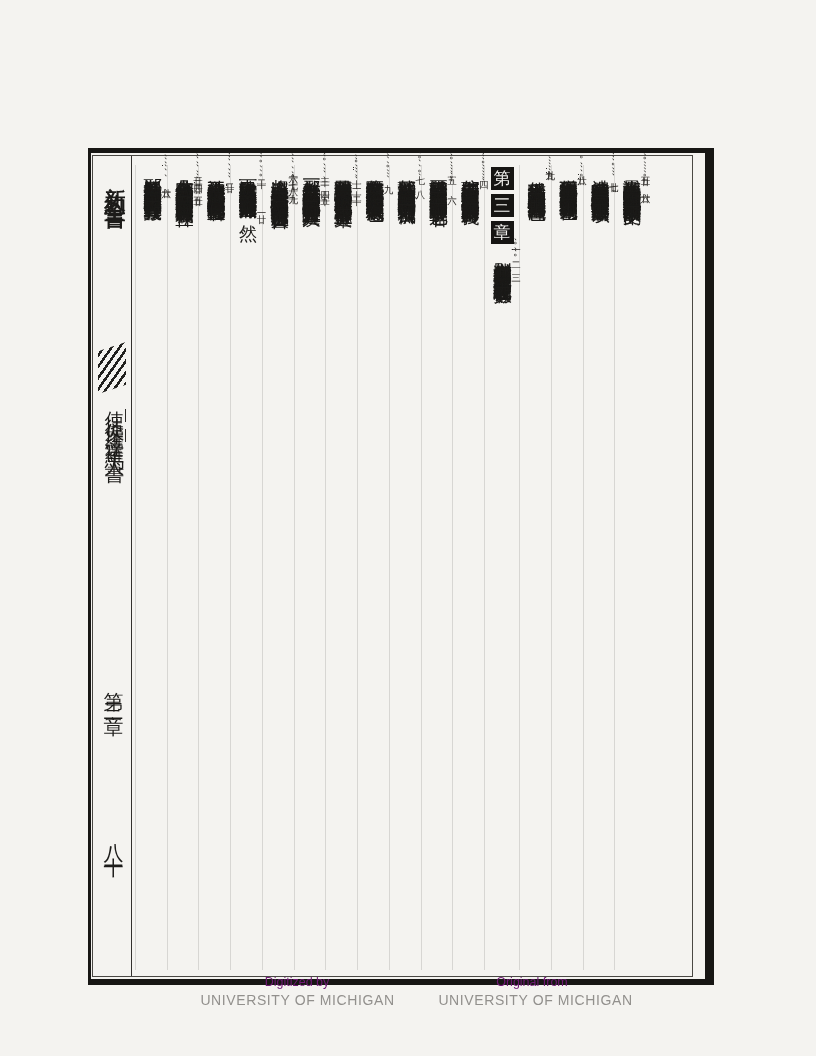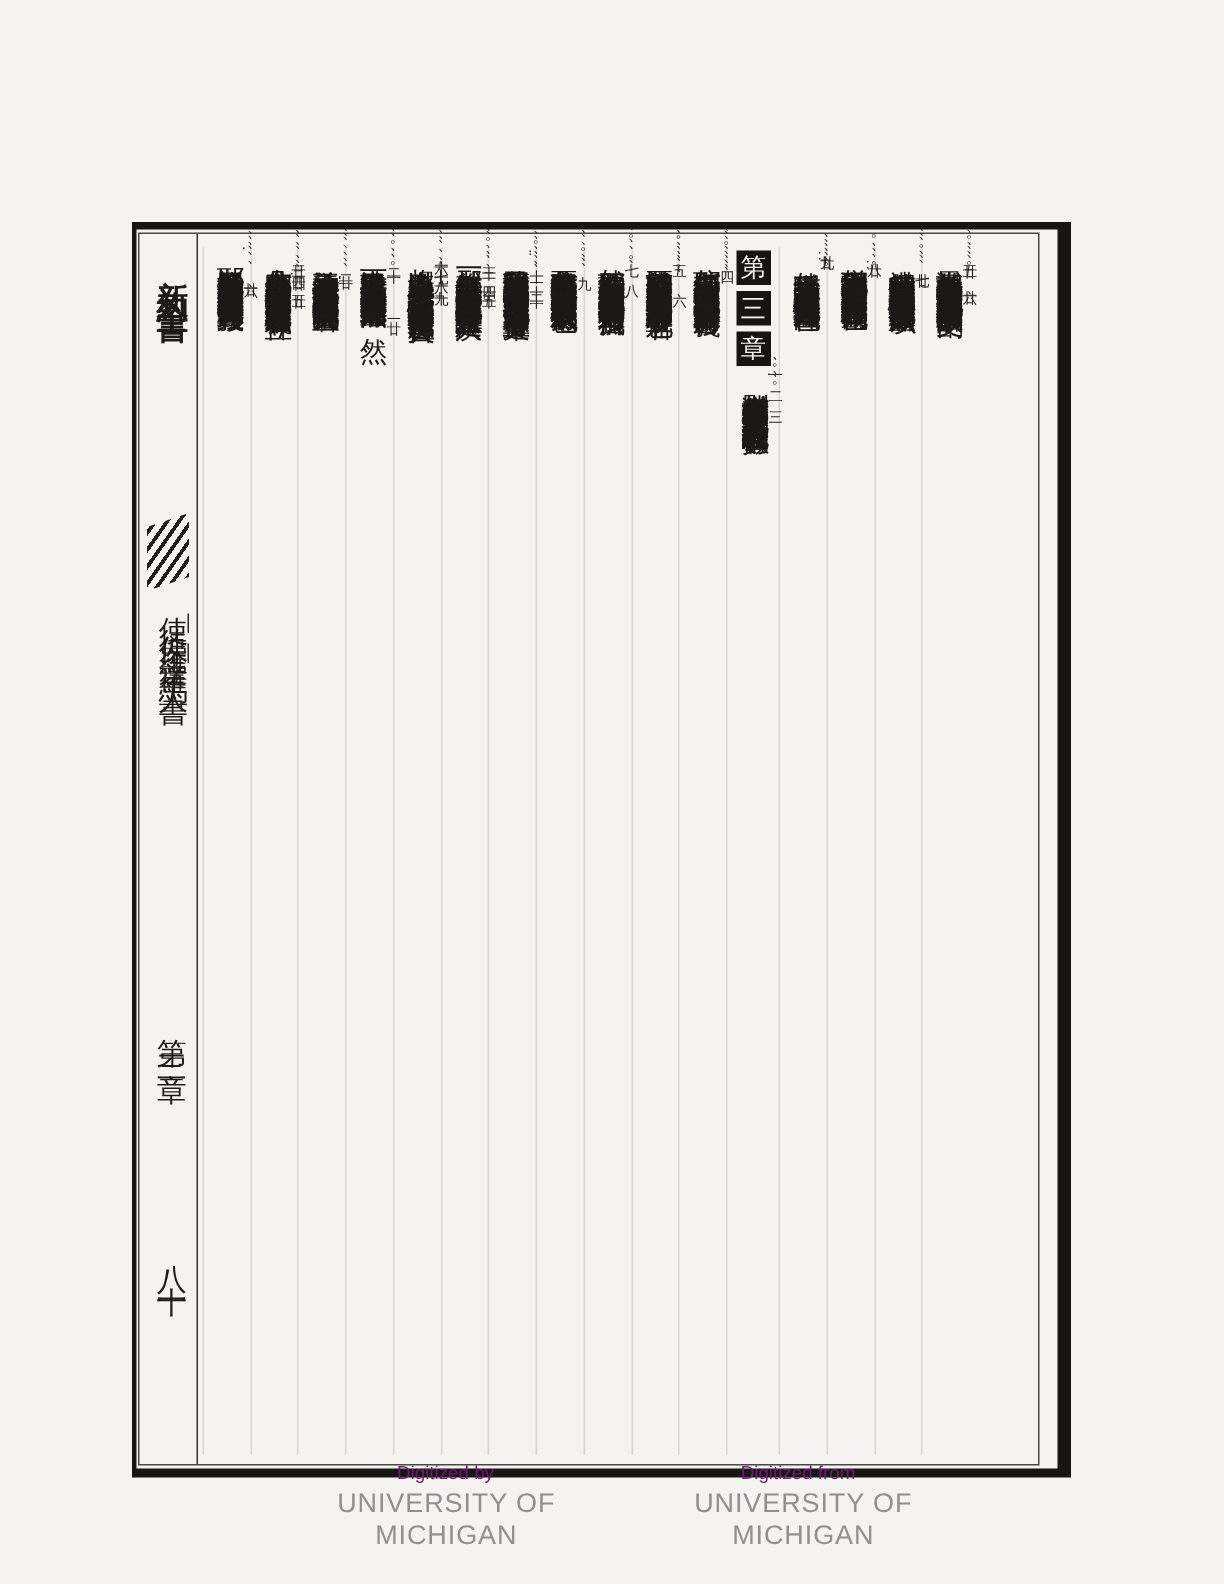--- a/index.html
+++ b/index.html
@@ -82,21 +82,21 @@
     background:#161513; color:#f2f1ee;
     font-size:17px; margin:2px 0; letter-spacing:0;
   }
   
   .wm {
     position:absolute; text-align:center;
     font-family:"Liberation Sans", sans-serif;
     color:#701a75; z-index:3;
   }
   .wm-small { font-size:12.5px; }
-  .wm-big   { font-size:18px; letter-spacing:.6px; color:#92908d; }
+  .wm-big   { font-size:14px; letter-spacing:.6px; color:#92908d; }
   .wm-dig   { left:227px; top:975px; width:140px; }
   .wm-dig-u { left:180px; top:992px; width:235px; }
   .wm-orig  { left:462px; top:975px; width:140px; }
   .wm-orig-u{ left:418px; top:992px; width:235px; }
 </style>
 </head>
 <body>
 
 <div class="scan-page">
 
@@ -128,16 +128,16 @@
         <div class="margin-item m-book" id="book-title">使徒<span class="pn">保羅</span>達<span class="pn">羅馬</span>人書</div>
         <div class="margin-item m-chapter">第三章</div>
         <div class="margin-item m-page">八十一</div>
       </div>
 
     </div>
   </div>
 
   <div class="wm wm-small wm-dig">Digitized by</div>
   <div class="wm wm-big wm-dig-u">UNIVERSITY OF MICHIGAN</div>
-  <div class="wm wm-small wm-orig">Digitized from</div>
+  <div class="wm wm-small wm-orig">Original from</div>
   <div class="wm wm-big wm-orig-u">UNIVERSITY OF MICHIGAN</div>
 
 </div>
 
 </body></html>

